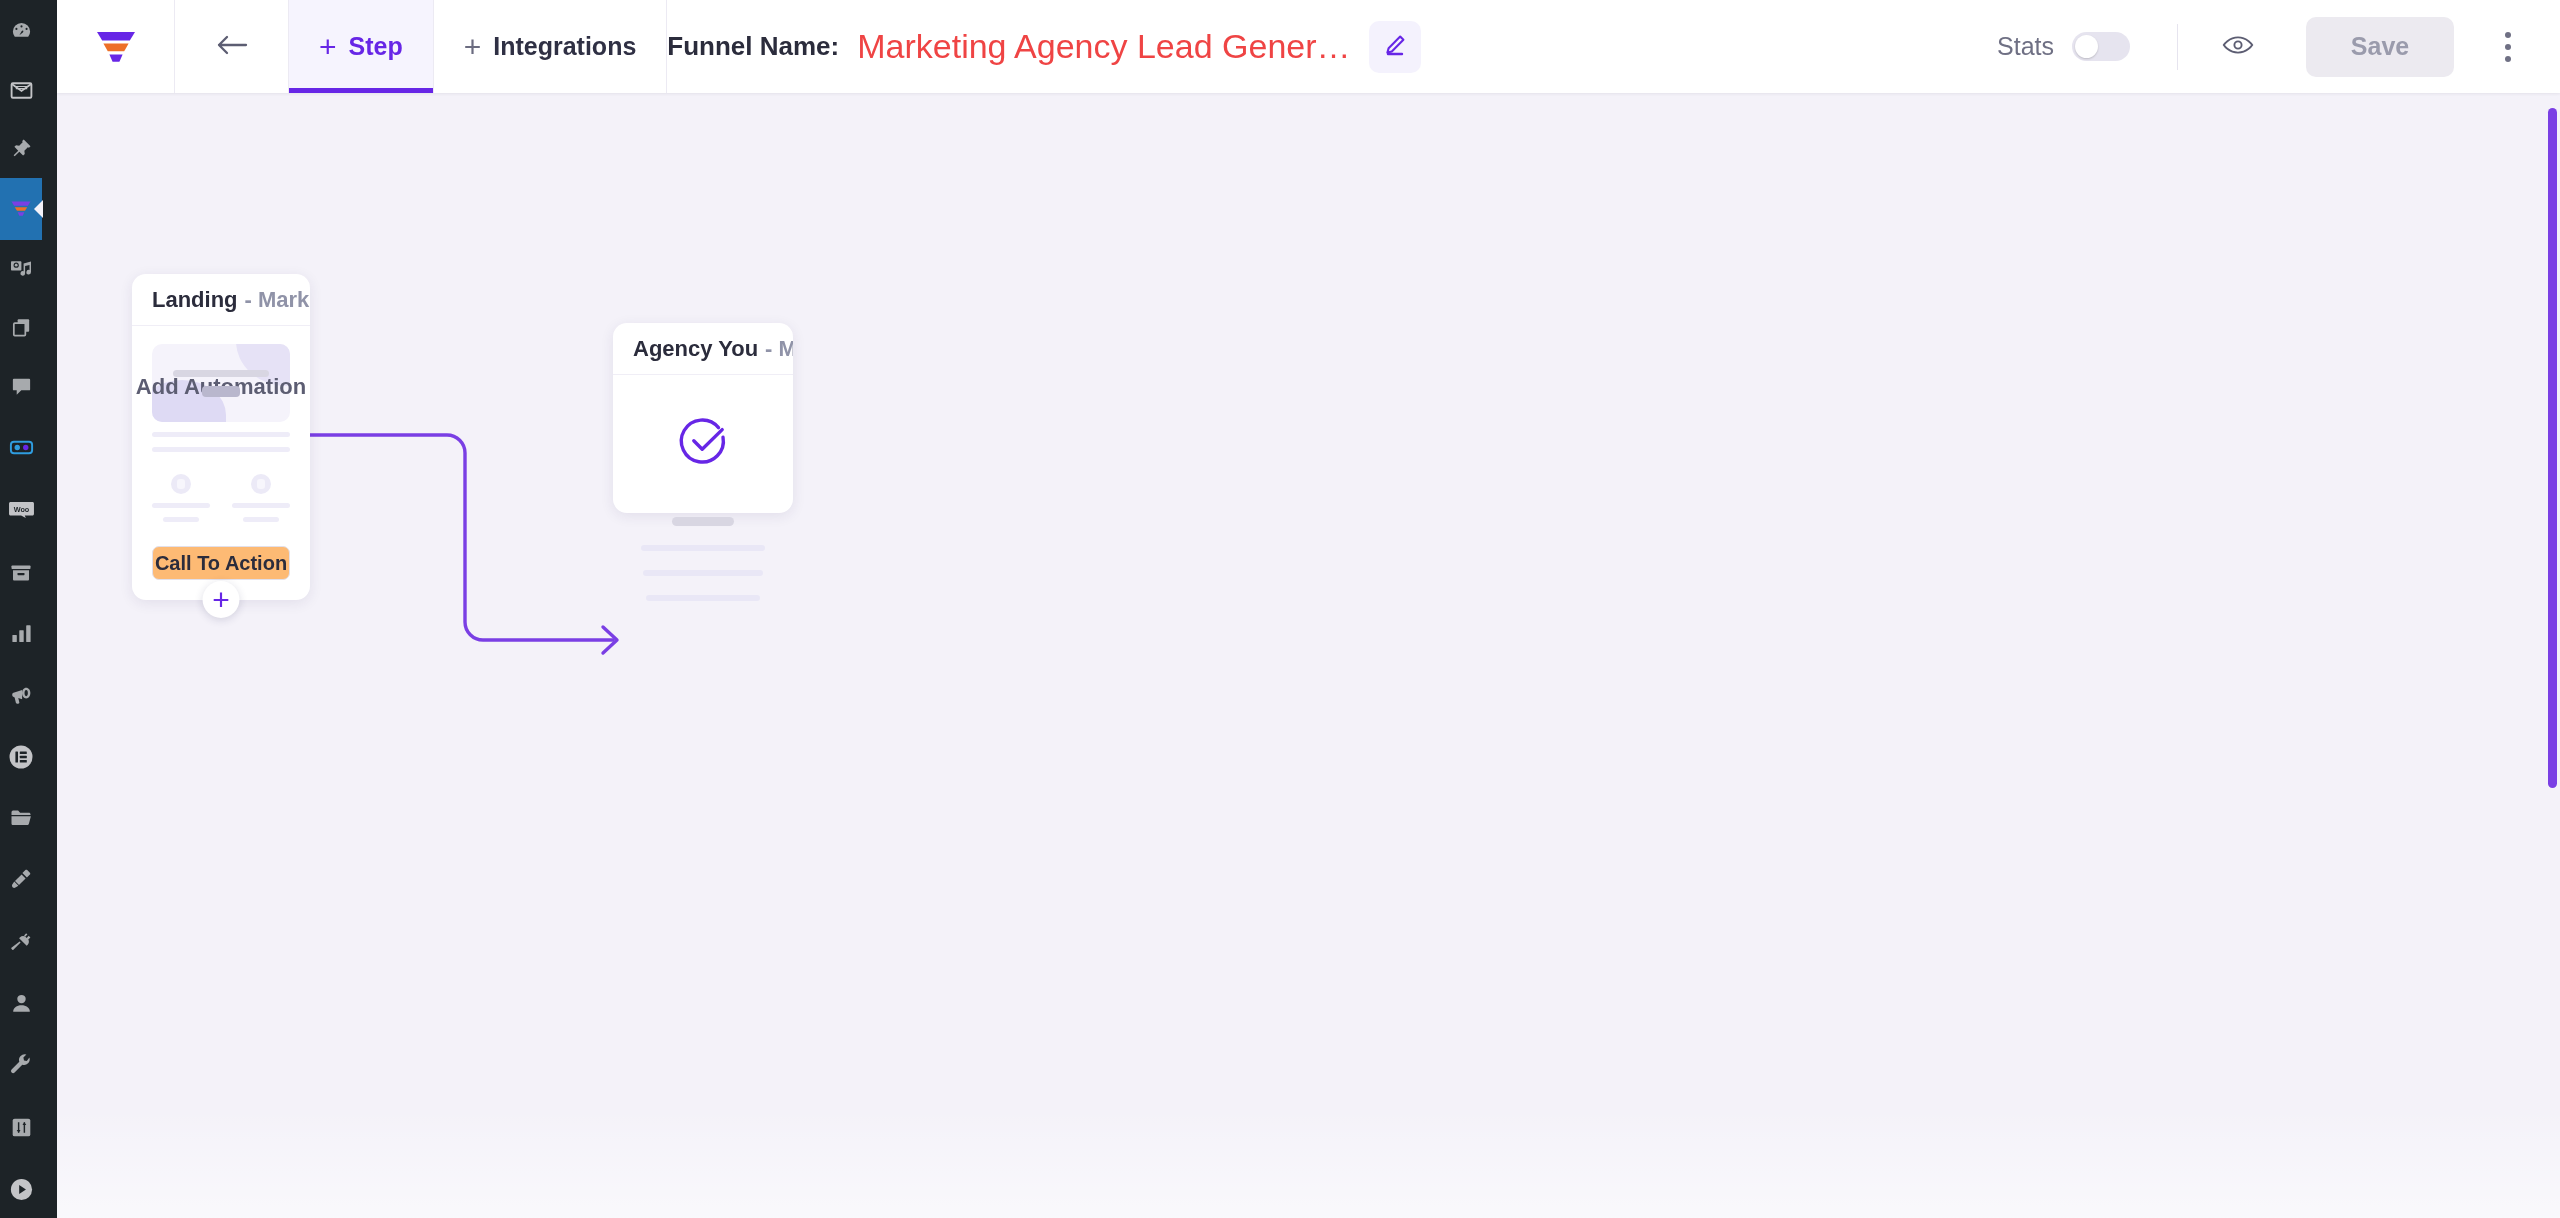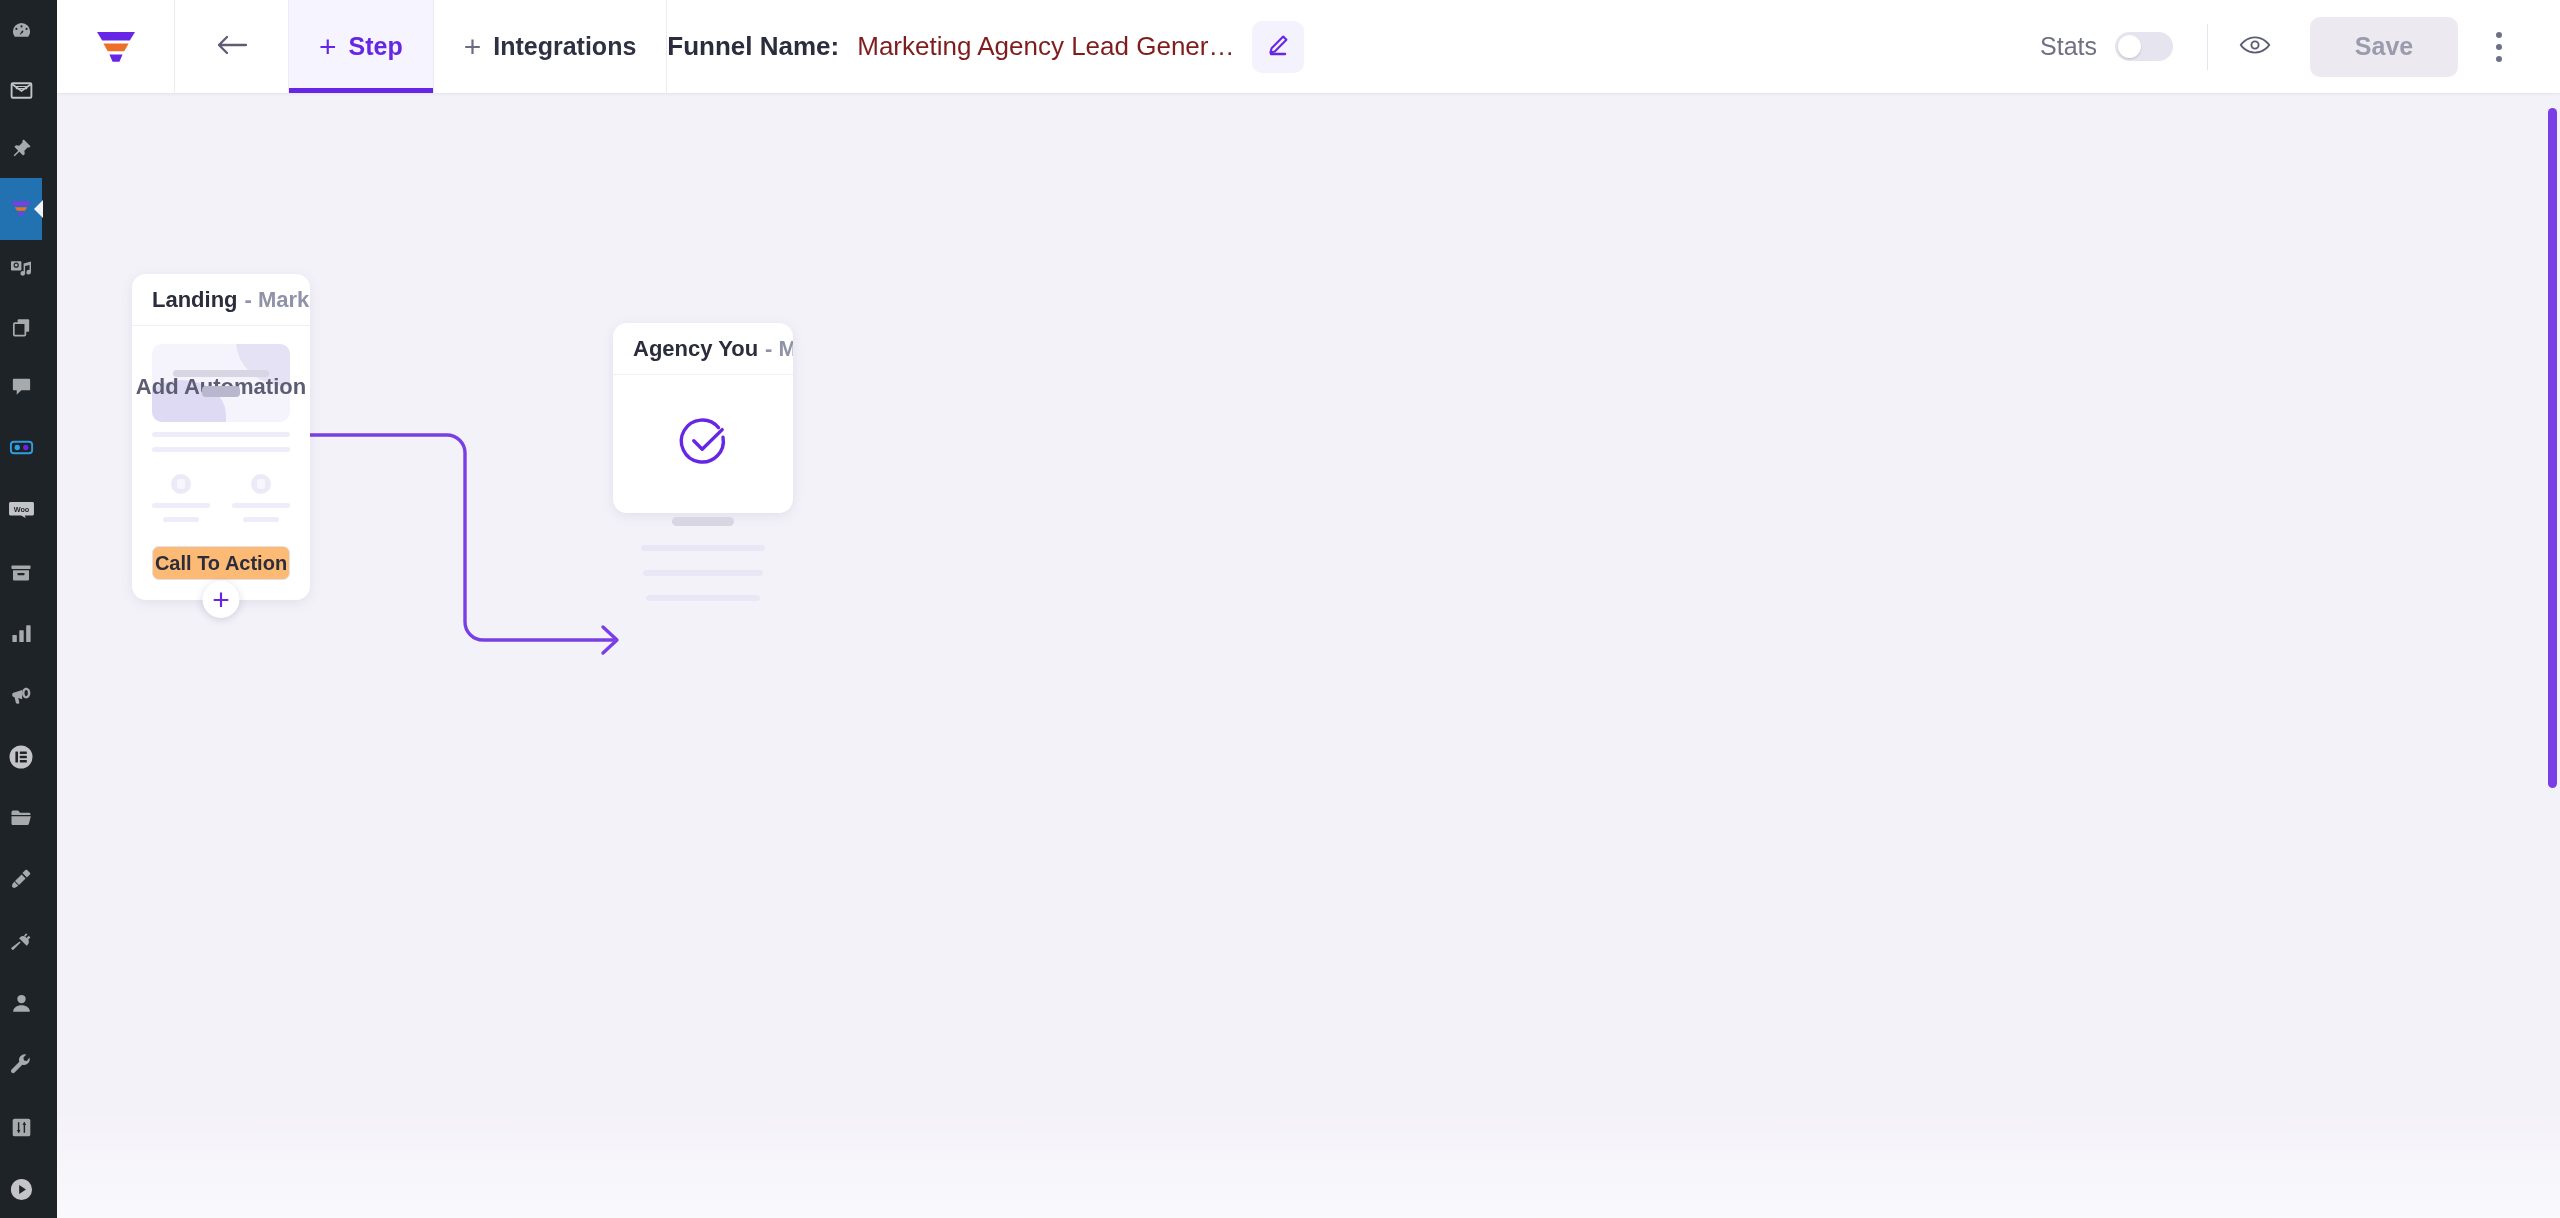--- a/index.html
+++ b/index.html
@@ -53,28 +53,28 @@
   .tb-tab.active{ background:#f6f4fe; color:#6726e6; }
   .tb-tab.active .plus{ color:#6726e6; }
   .tb-tab.active:after{
     content:""; position:absolute; left:0; right:0; bottom:0; height:5px;
     background:#6726e6;
   }
   .tb-center{
     flex:1; display:flex; align-items:center; justify-content:flex-start; gap:18px;
   }
   .fn-label{ font-size:26px; font-weight:700; color:#2b2c3c; }
-  .fn-value{ font-size:26px; color:#7f1d1d; }
+  .fn-value{ font-size:34px; color:#ef4444; }
   .fn-edit{
     width:52px; height:52px; border-radius:10px; background:#f4f2fd;
     display:flex; align-items:center; justify-content:center; cursor:pointer;
     border:none;
   }
   .tb-right{
-    display:flex; align-items:center; gap:4px; padding-right:30px;
+    display:flex; align-items:center; gap:17px; padding-right:21px;
   }
   .stats-wrap{ display:flex; align-items:center; gap:18px; padding-right:30px; }
   .stats-label{ font-size:25px; color:#6f7084; }
   .toggle{
     width:58px; height:29px; border-radius:15px; background:#e6e4ef;
     position:relative; cursor:pointer;
   }
   .toggle .knob{
     position:absolute; left:3px; top:3px; width:23px; height:23px;
     border-radius:50%; background:#ffffff;

